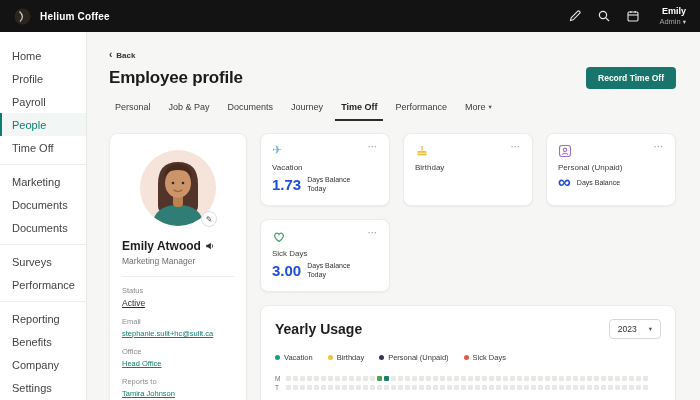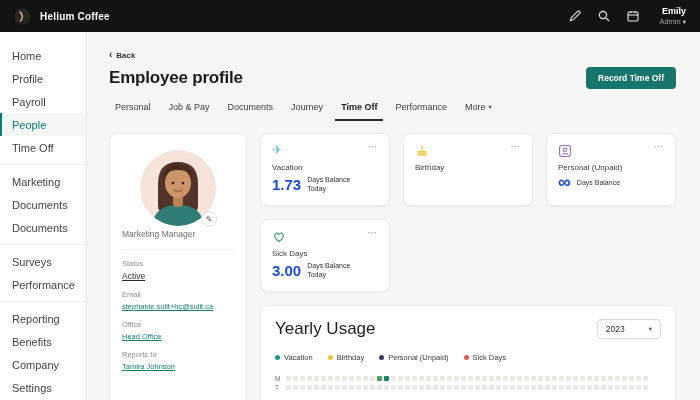--- a/index.html
+++ b/index.html
@@ -92,23 +92,23 @@
   .bc-menu { font-size:10px; color:#9a9a98; cursor:pointer; line-height:.6; letter-spacing:.5px; }
   .bc-label { font-size:8px; color:#3c3c3a; margin-top:5px; white-space:nowrap; }
   .bc-value-row { margin-top:3px; display:flex; align-items:center; gap:6px; }
   .bc-value { font-size:15px; font-weight:700; color:#1d4ed8; }
   .bc-value.infinity { font-size:18px; line-height:.8; }
   .bc-unit { font-size:7px; color:#2f2f2d; width:52px; line-height:1.3; }
 
   
   .usage-card { margin-top:13px; padding:13px 14px; min-height:130px; border-radius:8px 8px 0 0; }
   .usage-head { display:flex; align-items:center; justify-content:space-between; }
-  .usage-title { font-size:17px; font-weight:400; color:#1d1d1d; }
+  .usage-title { font-size:14px; font-weight:700; color:#1d1d1d; }
   .year-select {
-    display:inline-flex; align-items:center; gap:24px; border:1px solid #d8d8d5;
+    display:inline-flex; align-items:center; gap:12px; border:1px solid #d8d8d5;
     border-radius:4px; padding:4px 8px; font-size:8.5px; color:#2c2c2c; background:#fff; cursor:pointer;
   }
   .year-select .chev { font-size:6.5px; color:#555; }
   .legend { margin-top:14px; display:flex; gap:15px; align-items:center; flex-wrap:wrap; }
   .legend-item { display:inline-flex; align-items:center; gap:4px; font-size:7.5px; color:#3a3a38; }
   .legend-dot { width:5px; height:5px; border-radius:50%; background:#ccc; flex:0 0 5px; }
   .heatmap { margin-top:13px; }
   .hm-row { display:flex; gap:2px; margin-bottom:2px; align-items:center; }
   .hm-label { flex:0 0 9px; width:9px; font-size:6.5px; color:#71716f; }
   .hm-cell { flex:0 0 5px; width:5px; height:5px; background:#e8e8e5; border-radius:1px; }
@@ -220,20 +220,29 @@
             <rect x="33" y="42" width="10" height="15" rx="4" fill="#b9824f"></rect>
             <ellipse cx="38" cy="33" rx="13" ry="15" fill="#cb9469"></ellipse>
             <path d="M24 32 Q23 14 38 14 Q53 14 52 32 Q52 20 38 20 Q24 20 24 32 Z" fill="#46291f"></path>
             <circle cx="33" cy="33" r="1.3" fill="#3a2620"></circle>
             <circle cx="43" cy="33" r="1.3" fill="#3a2620"></circle>
             <path d="M34 40 Q38 43 42 40" stroke="#9c5f3e" stroke-width="1.2" fill="none" stroke-linecap="round"></path>
           </g>
         </svg>
         <span class="edit-badge">✎</span>
       </div>
+      <div class="emp-name">
+        <span>Emily Atwood</span>
+        <span class="speaker">
+          <svg viewBox="0 0 12 12" width="10" height="10">
+            <path d="M1.5 4.5 h2 L7 2 v8 L3.5 7.5 h-2 Z" fill="#2b2b2b"></path>
+            <path d="M8.5 4 Q10 6 8.5 8" stroke="#2b2b2b" stroke-width="1" fill="none"></path>
+          </svg>
+        </span>
+      </div>
       <div class="emp-role">Marketing Manager</div>
       <div class="card-divider"></div>
 
       <div class="field-label">Status</div>
       <div class="field-value">Active</div>
 
       <div class="field-label">Email</div>
       <div class="field-value link">stephanie.sulit+hc@sulit.ca</div>
 
       <div class="field-label">Office</div>

